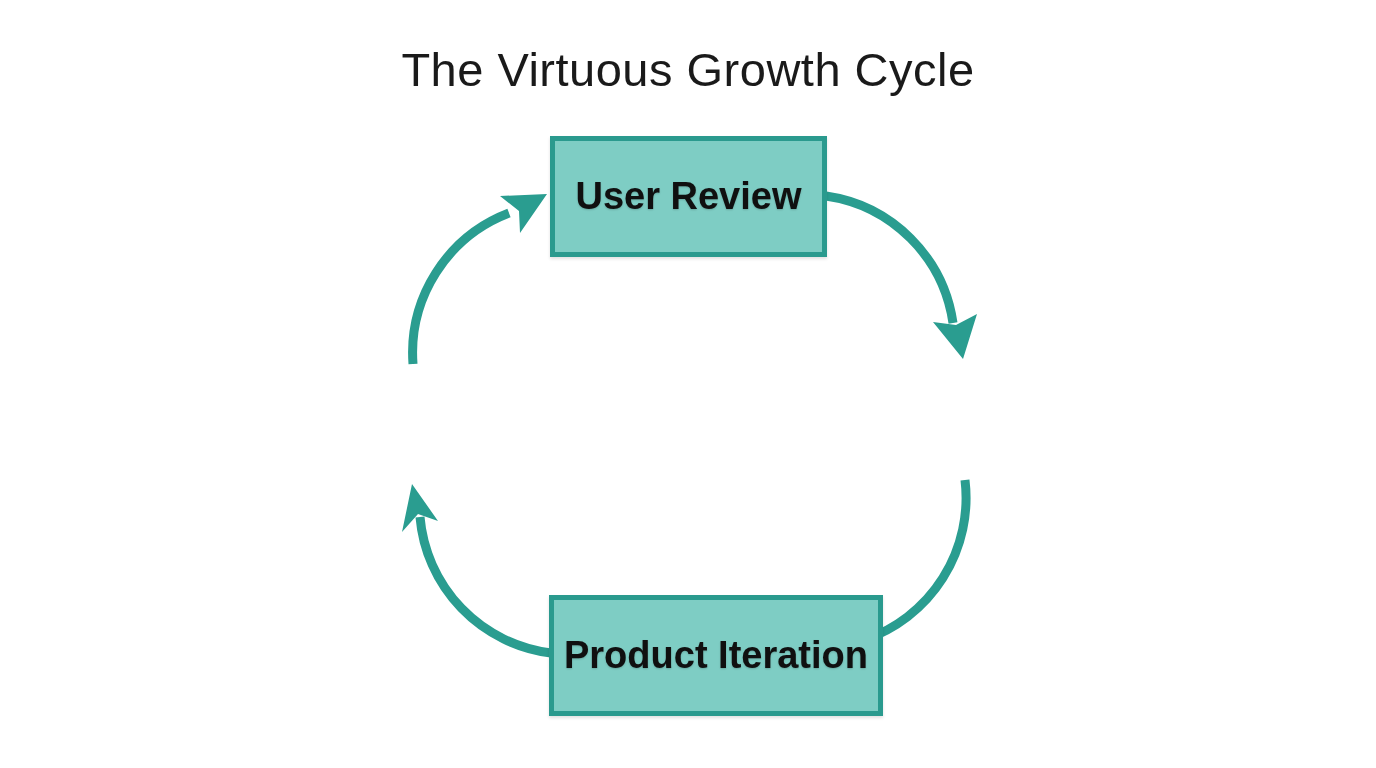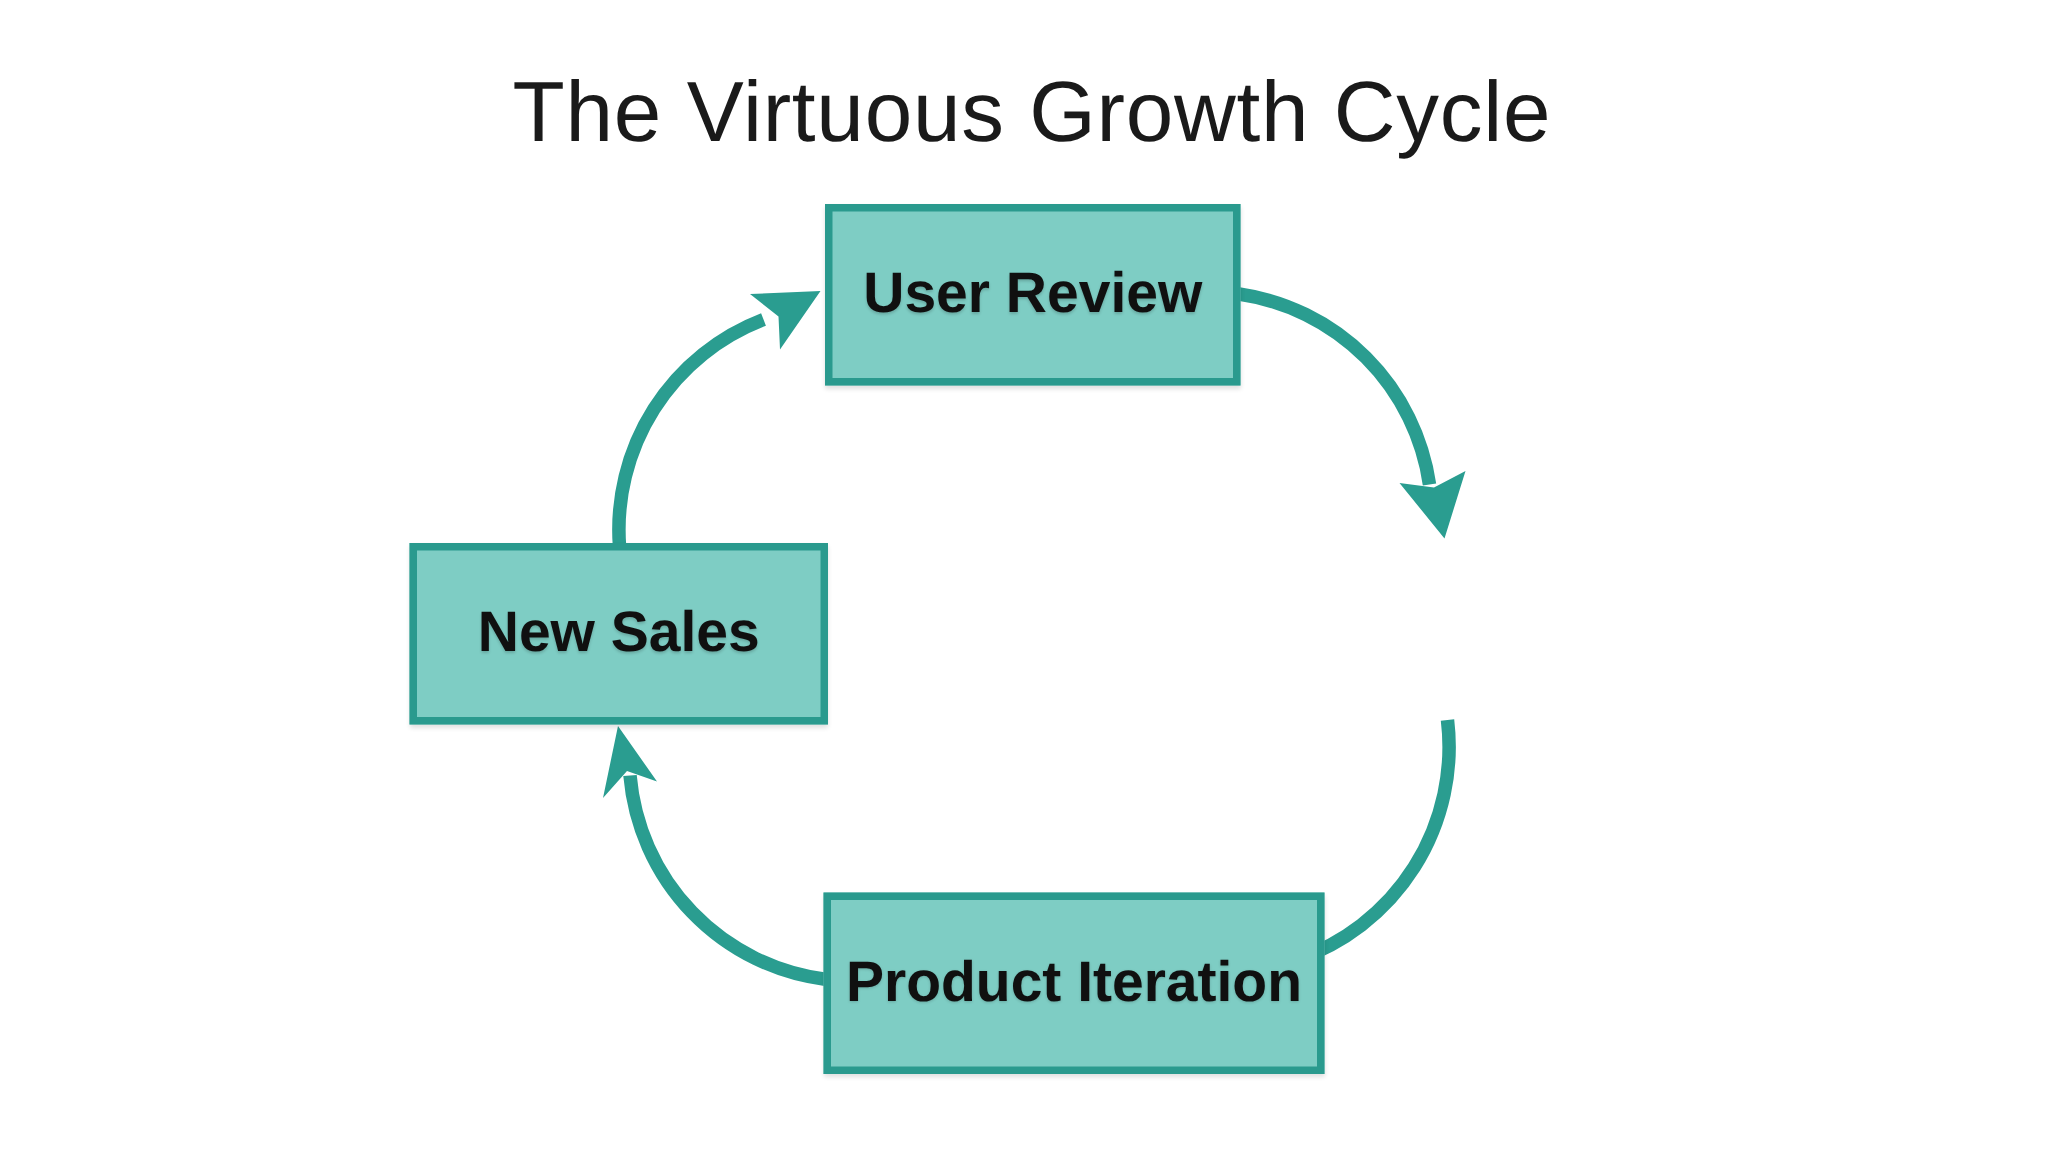--- a/index.html
+++ b/index.html
@@ -20,21 +20,21 @@
     position: relative;
     width: 1376px; height: 768px;
     background: var(--background);
     overflow: hidden;
   }
   .title {
     position: absolute;
     top: 42px; left: 0;
     width: 100%;
     text-align: center;
-    font-size: 57px;
+    font-size: 47px;
     font-weight: 400;
     letter-spacing: 0.5px;
     color: var(--title-text);
   }
   .arrows {
     position: absolute;
     top: 0; left: 0;
     width: 1376px; height: 768px;
   }
   .arrows .arc {
@@ -102,17 +102,14 @@
 
   <div class="node node-user-review">
     <span class="node-label">User Review</span>
   </div>
 
 
   <div class="node node-product-iteration">
     <span class="node-label">Product Iteration</span>
   </div>
 
-  <div class="node node-new-sales">
-    <span class="node-label">New Sales</span>
-  </div>
 
 </div>
 
 </body></html>

